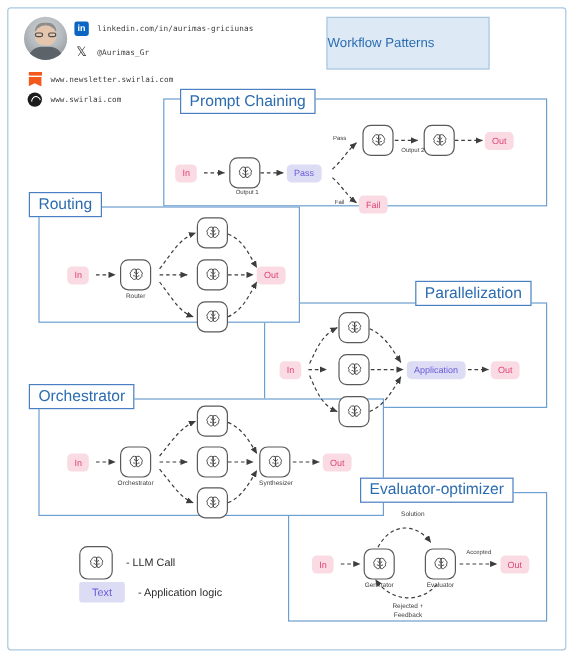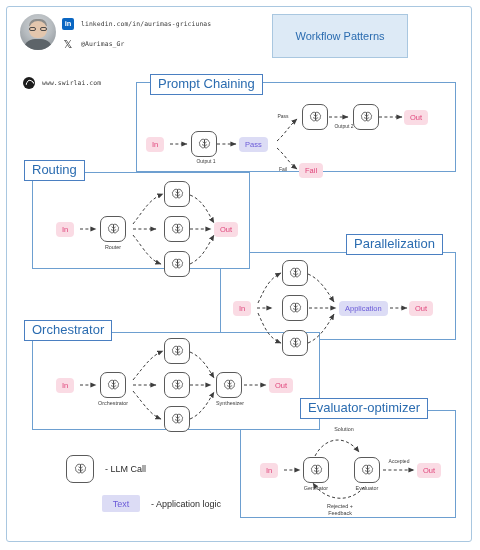--- a/index.html
+++ b/index.html
@@ -31,21 +31,21 @@
   .x-badge{font-size:11px;color:#2b2b2b;line-height:1;}
   .sub-badge{width:11px;height:12px;position:relative;}
   .sub-badge b{position:absolute;left:0;top:0;width:11px;height:3px;background:#f4581c;display:block;}
   .sub-badge u{position:absolute;left:0;top:4px;width:11px;height:8px;background:#f4581c;
      clip-path:polygon(0 0,100% 0,100% 100%,50% 68%,0 100%);display:block;}
   .sw-badge{width:12px;height:12px;border-radius:50%;background:#1c1c1c;position:relative;}
   .sw-badge:after{content:"";position:absolute;left:3px;top:3px;width:6px;height:6px;border-radius:50%;border:1.4px solid #fff;border-right-color:transparent;border-bottom-color:transparent;transform:rotate(35deg);}
 
   
   .title-box{position:absolute;left:272px;top:14px;width:136px;height:44px;background:#ddeaf6;border:1px solid #a9c7e0;
-    display:flex;flex-direction:column;align-items:center;justify-content:center;box-sizing:border-box;}
+    display:flex;flex-direction:column;align-items:flex-start;justify-content:center;box-sizing:border-box;}
   .title-box span{color:#2b6cb0;font-size:11px;line-height:14px;}
 
   
   .panel{position:absolute;border:1px solid #6d9fd0;box-sizing:border-box;background:#fff;}
   .plabel{position:absolute;background:#fff;border:1px solid #4a7fc1;color:#2b6cb0;font-size:13px;
     padding:1px 7px 2px 7px;white-space:nowrap;line-height:16px;}
 
   #p-chain{left:136px;top:82px;width:320px;height:90px;z-index:3;}
   #l-chain{left:150px;top:74px;z-index:9;}
   #p-route{left:32px;top:172px;width:218px;height:97px;z-index:5;}
@@ -71,21 +71,21 @@
   .pill-exit{background:#fadbe4;color:#e0457b;}
   .pill-app{background:#dcdcf5;color:#6a5ad8;}
   .cap{position:absolute;font-size:5px;color:#3d3d3d;white-space:nowrap;text-align:center;line-height:6px;}
   .cap2{position:absolute;font-size:5.4px;color:#3d3d3d;white-space:nowrap;text-align:center;line-height:6.5px;}
 
   
   .legend{position:absolute;left:66px;top:455px;width:200px;height:62px;}
   .lg-row{position:absolute;display:flex;align-items:center;gap:11px;}
   .lg-row .lg-txt{font-size:9px;color:#2b2b2b;white-space:nowrap;}
   .lg-r1{left:0;top:0;}
-  .lg-r2{left:0;top:40px;margin-left:36px;}
+  .lg-r2{left:0;top:30px;}
   .lg-box{width:38px;height:17px;background:#dcdcf5;color:#6a5ad8;font-size:9px;display:flex;align-items:center;justify-content:center;border-radius:2px;}
 </style>
 </head>
 <body>
 
 <div id="root">
   <div class="frame"></div>
 
   <div class="hdr">
     <div class="avatar">
@@ -105,20 +105,29 @@
       <span class="txt">linkedin.com/in/aurimas-griciunas</span>
     </div>
 
     <div class="crow r-x">
       <span class="ico">
           <span class="x-badge">𝕏</span>
         </span>
       <span class="txt">@Aurimas_Gr</span>
     </div>
 
+    <div class="crow r-news">
+      <span class="ico">
+          <span class="sub-badge">
+            <b></b>
+            <u></u>
+          </span>
+        </span>
+      <span class="txt">www.newsletter.swirlai.com</span>
+    </div>
 
     <div class="crow r-web">
       <span class="ico">
           <span class="sw-badge"></span>
         </span>
       <span class="txt">www.swirlai.com</span>
     </div>
   </div>
 
   <div class="title-box">

